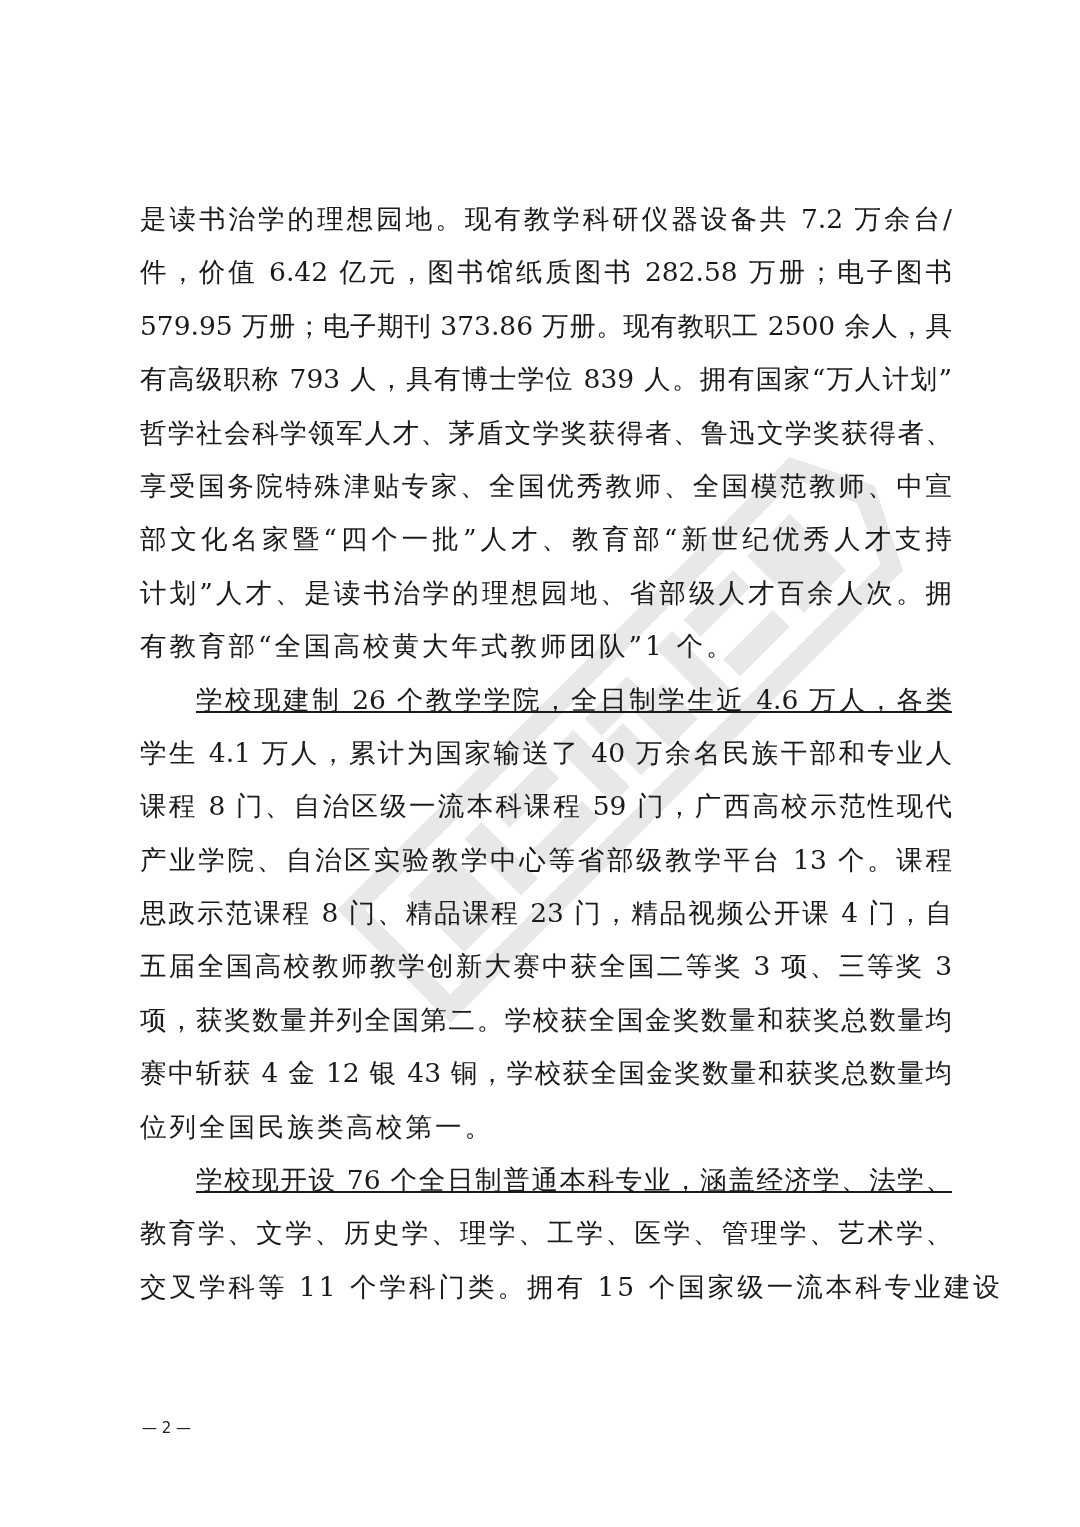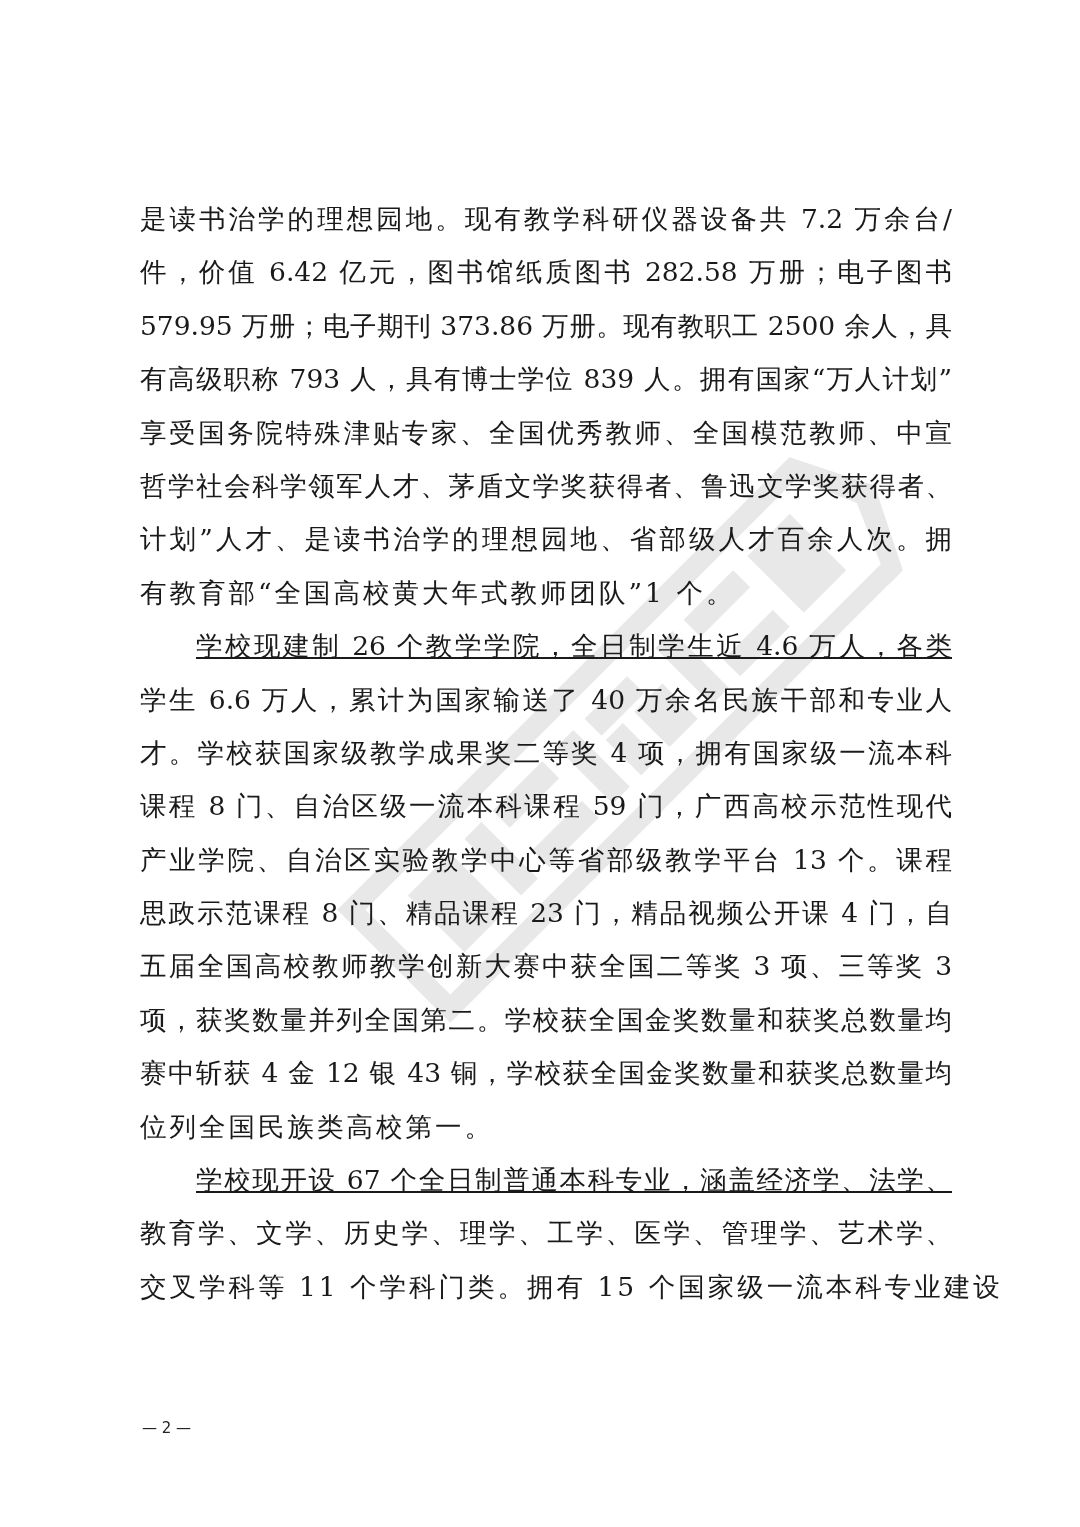--- a/index.html
+++ b/index.html
@@ -89,38 +89,38 @@
       <polygon points="700,300 740,380 700,460 680,460 715,380 680,300"></polygon>
     </g>
   </svg>
 
   <div class="body-text" id="body-text">
       <div>
         <div class="line">是读书治学的理想园地。现有教学科研仪器设备共 7.2 万余台/</div>
         <div class="line">件，价值 6.42 亿元，图书馆纸质图书 282.58 万册；电子图书</div>
         <div class="line">579.95 万册；电子期刊 373.86 万册。现有教职工 2500 余人，具</div>
         <div class="line">有高级职称 793 人，具有博士学位 839 人。拥有国家“万人计划”</div>
+        <div class="line">哲学社会科学领军人才、茅盾文学奖获得者、鲁迅文学奖获得者、</div>
         <div class="line">享受国务院特殊津贴专家、全国优秀教师、全国模范教师、中宣</div>
-        <div class="line">哲学社会科学领军人才、茅盾文学奖获得者、鲁迅文学奖获得者、</div>
+        <div class="line">部文化名家暨“四个一批”人才、教育部“新世纪优秀人才支持</div>
         <div class="line">计划”人才、是读书治学的理想园地、省部级人才百余人次。拥</div>
         <div class="line last">有教育部“全国高校黄大年式教师团队”1 个。</div>
       </div>
       <div>
         <div class="line indent">学校现建制 26 个教学学院，全日制学生近 4.6 万人，各类</div>
-        <div class="line">学生 6.6 万人，累计为国家输送了 40 万余名民族干部和专业人</div>
-        <div class="line">才。学校获国家级教学成果奖二等奖 4 项，拥有国家级一流本科</div>
+        <div class="line">学生 4.1 万人，累计为国家输送了 40 万余名民族干部和专业人</div>
         <div class="line">课程 8 门、自治区级一流本科课程 59 门，广西高校示范性现代</div>
         <div class="line">产业学院、自治区实验教学中心等省部级教学平台 13 个。课程</div>
         <div class="line">思政示范课程 8 门、精品课程 23 门，精品视频公开课 4 门，自</div>
         <div class="line">五届全国高校教师教学创新大赛中获全国二等奖 3 项、三等奖 3</div>
         <div class="line">项，获奖数量并列全国第二。学校获全国金奖数量和获奖总数量均</div>
         <div class="line">赛中斩获 4 金 12 银 43 铜，学校获全国金奖数量和获奖总数量均</div>
         <div class="line last">位列全国民族类高校第一。</div>
       </div>
       <div>
-        <div class="line indent">学校现开设 67 个全日制普通本科专业，涵盖经济学、法学、</div>
+        <div class="line indent">学校现开设 76 个全日制普通本科专业，涵盖经济学、法学、</div>
         <div class="line">教育学、文学、历史学、理学、工学、医学、管理学、艺术学、</div>
         <div class="line last">交叉学科等 11 个学科门类。拥有 15 个国家级一流本科专业建设</div>
       </div>
     </div>
 
   <div class="page-number">— 2 —</div>
 </div>
 
 </body></html>

